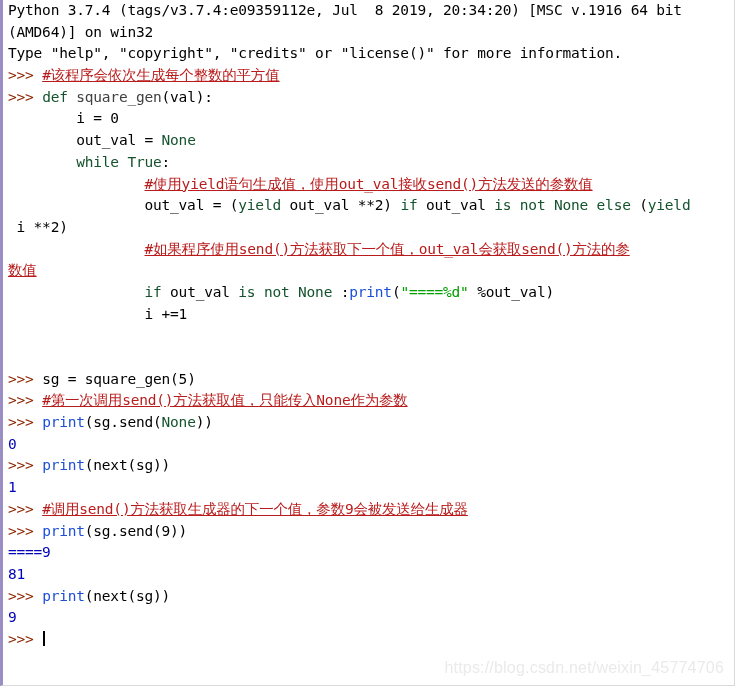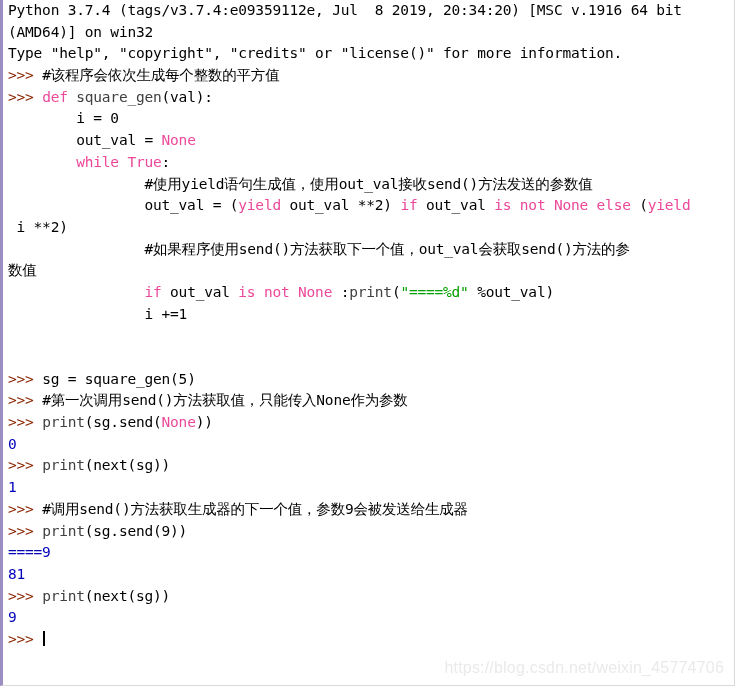--- a/index.html
+++ b/index.html
@@ -34,24 +34,24 @@
   }
   .line {
     height: 21.7px;
     padding-left: 5px;
     white-space: pre;
   }
 
   
   .tok-plain    { color: #000000; }
   .tok-prompt   { color: #8b2500; }
-  .tok-comment  { color: #000000; }
-  .tok-keyword  { color: #ec4899; }
+  .tok-comment  { color: #b91c1c; text-decoration: underline; }
+  .tok-keyword  { color: #14532d; }
   .tok-defname  { color: #404040; }
-  .tok-builtin  { color: #404040; }
+  .tok-builtin  { color: #1d4ed8; }
   .tok-string   { color: #00a000; }
   .tok-output   { color: #0000bb; }
 
   .cursor {
     display: inline-block;
     width: 2px;
     height: 15px;
     background: #000000;
     vertical-align: -2px;
     margin-left: 1px;

